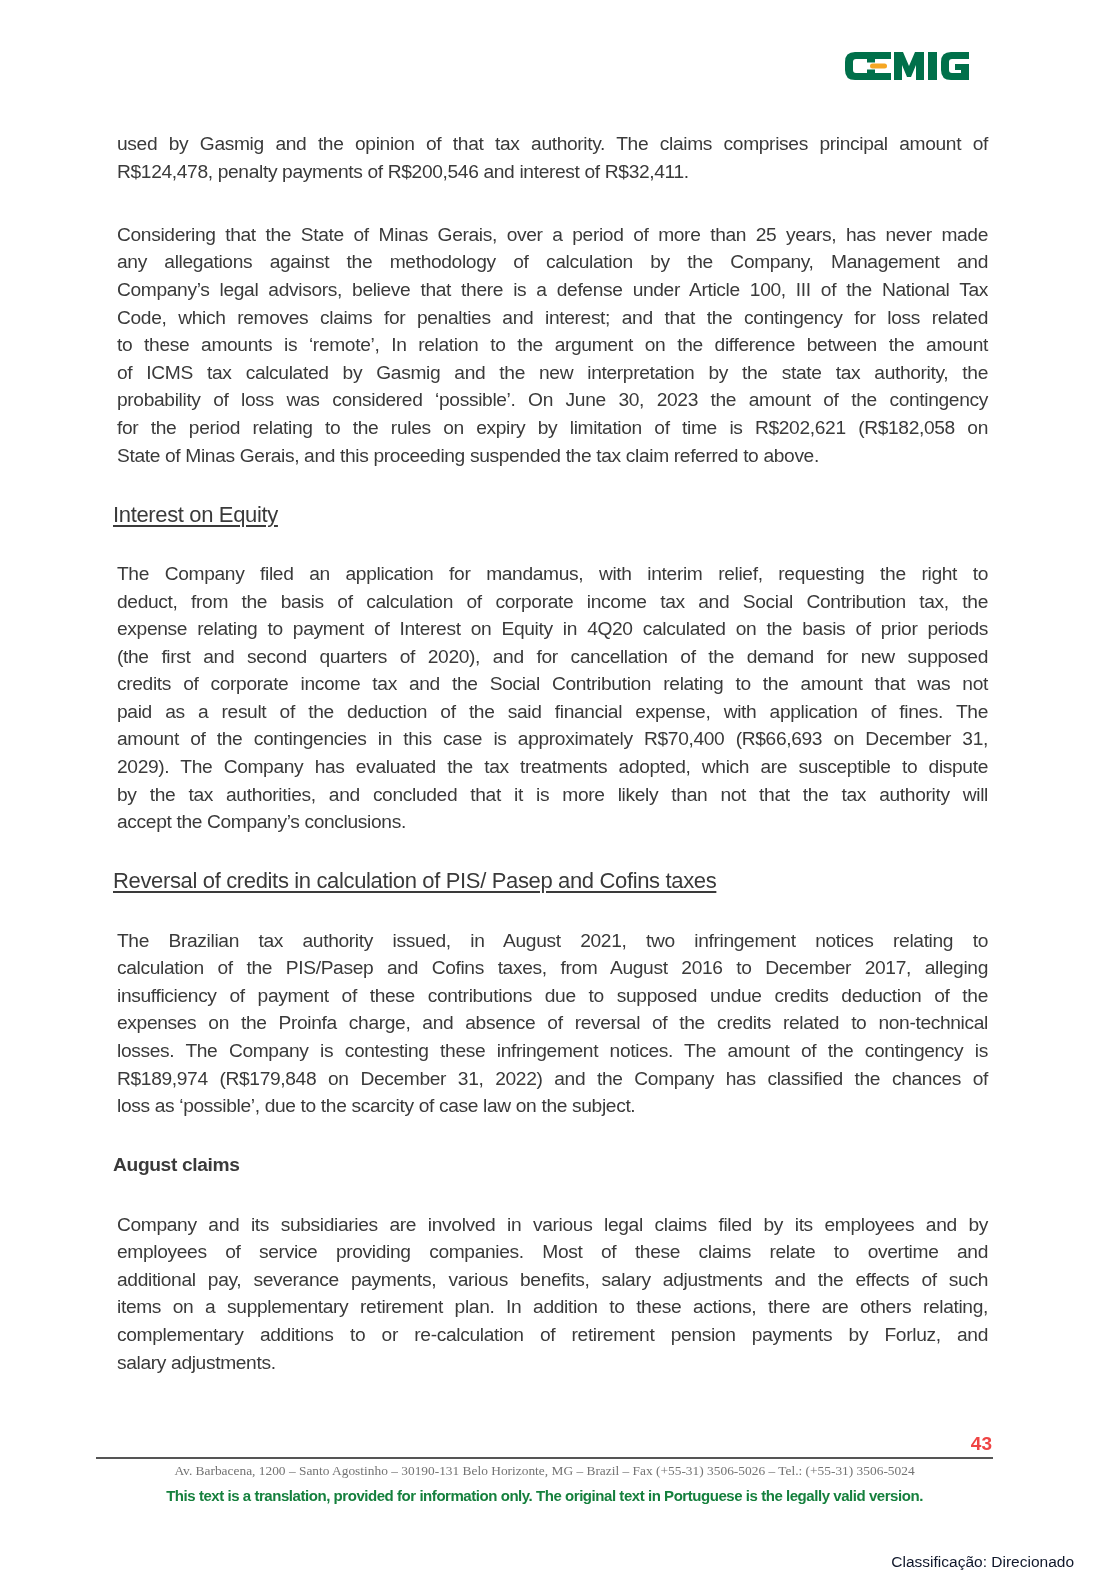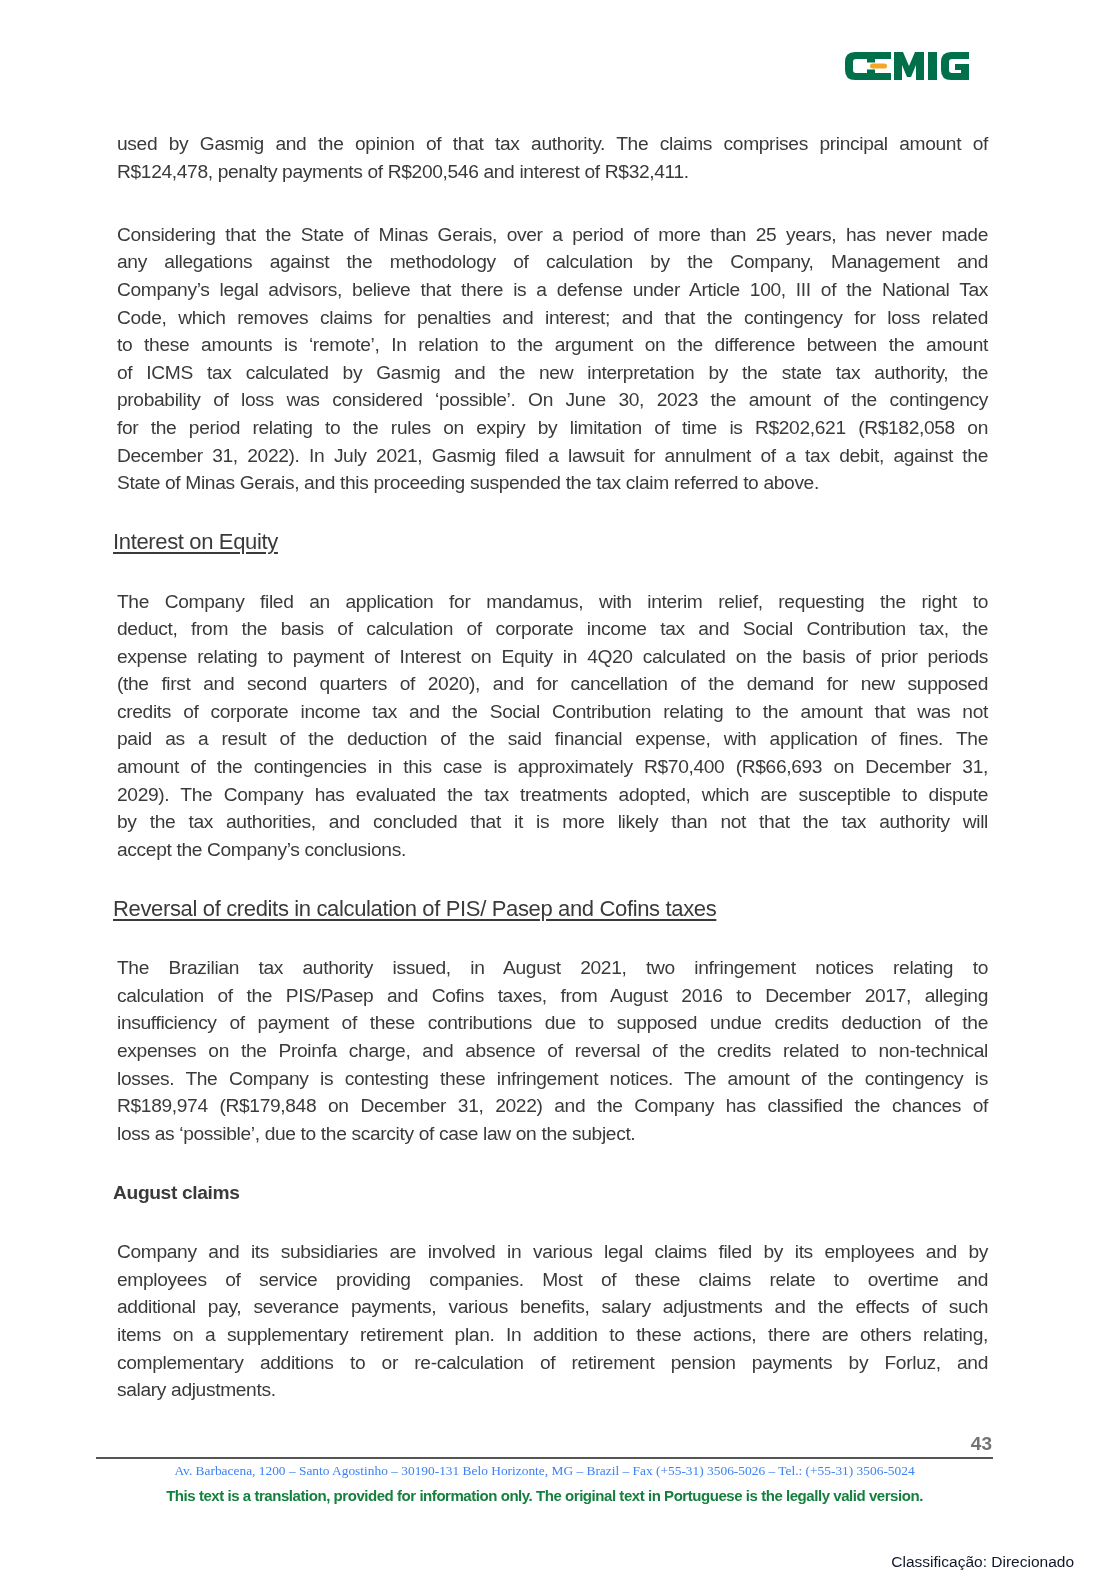--- a/index.html
+++ b/index.html
@@ -69,39 +69,39 @@
     }
     .page-number {
       position: absolute;
       left: 940px;
       top: 1433px;
       width: 52px;
       text-align: right;
       font-family: "Liberation Sans", sans-serif;
       font-size: 19px;
       font-weight: bold;
-      color: #737373;
+      color: #ef4444;
     }
     .footer-rule {
       position: absolute;
       left: 96px;
       top: 1457px;
       width: 897px;
       height: 2px;
       background: #555555;
     }
     .footer-address {
       position: absolute;
       left: 96px;
       top: 1463px;
       width: 897px;
       text-align: center;
       font-family: "Liberation Serif", serif;
       font-size: 13.4px;
-      color: #3b82f6;
+      color: #737373;
       white-space: nowrap;
     }
     .footer-disclaimer {
       position: absolute;
       left: 96px;
       top: 1487px;
       width: 897px;
       text-align: center;
       font-family: "Liberation Sans", sans-serif;
       font-size: 15px;
@@ -151,21 +151,20 @@
 
   <div class="para">
     <span class="line">Considering that the State of Minas Gerais, over a period of more than 25 years, has never made</span>
     <span class="line">any allegations against the methodology of calculation by the Company, Management and</span>
     <span class="line">Company’s legal advisors, believe that there is a defense under Article 100, III of the National Tax</span>
     <span class="line">Code, which removes claims for penalties and interest; and that the contingency for loss related</span>
     <span class="line">to these amounts is ‘remote’, In relation to the argument on the difference between the amount</span>
     <span class="line">of ICMS tax calculated by Gasmig and the new interpretation by the state tax authority, the</span>
     <span class="line">probability of loss was considered ‘possible’. On June 30, 2023 the amount of the contingency</span>
     <span class="line">for the period relating to the rules on expiry by limitation of time is R$202,621 (R$182,058 on</span>
-    <span class="line">December 31, 2022). In July 2021, Gasmig filed a lawsuit for annulment of a tax debit, against the</span>
     <span class="line last">State of Minas Gerais, and this proceeding suspended the tax claim referred to above.</span>
   </div>
 
   <div class="gap"></div>
 
   <div class="heading-u">
     <span>Interest on Equity</span>
   </div>
 
   <div class="gap"></div>

